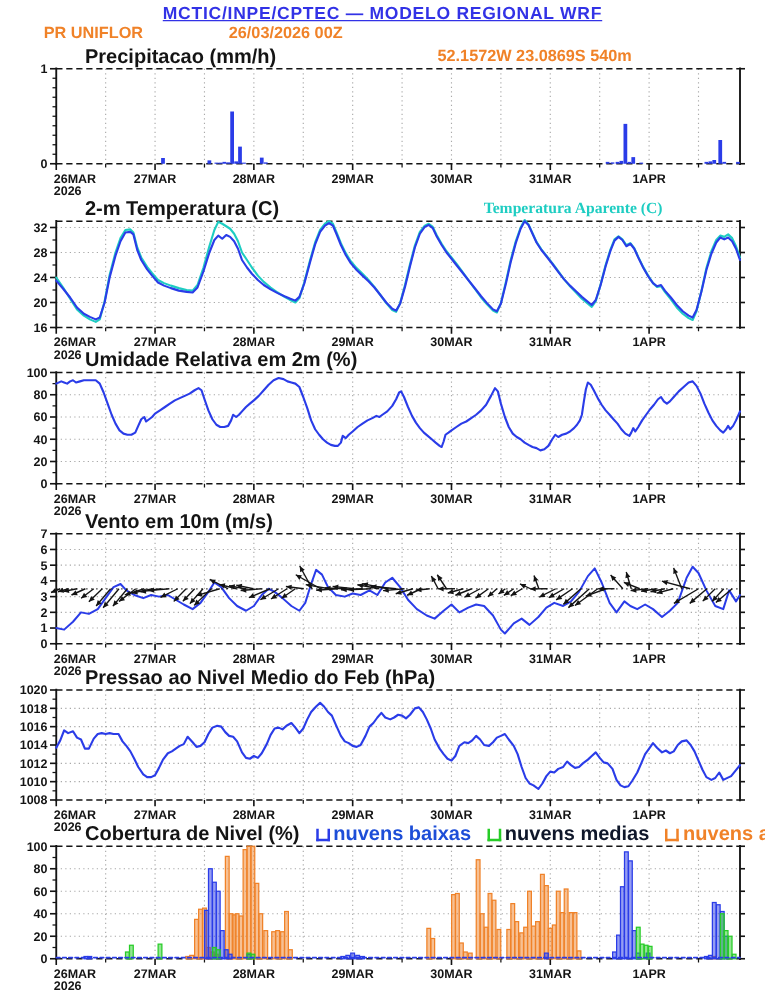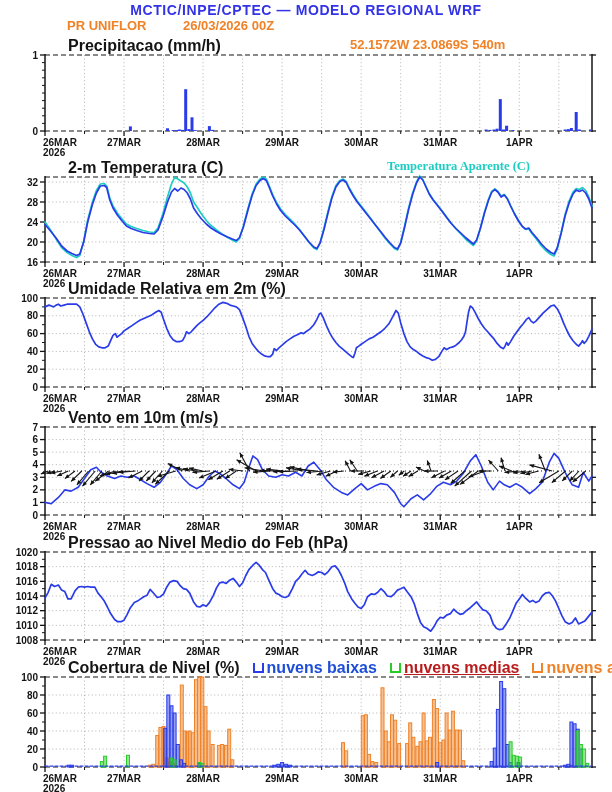--- a/index.html
+++ b/index.html
@@ -14,41 +14,41 @@
   .ptitle2{position:absolute;left:330px;width:200px;text-align:right;font-size:12.5px;white-space:nowrap;font-family:Liberation Serif, serif;}
   .legend-row{display:flex;align-items:center;gap:4px;}
   .lg-item{display:flex;align-items:center;gap:3px;margin-left:9px;}
   .lg-box{display:inline-block;width:7px;height:8px;border-style:solid;border-width:2px;border-top:none;background:#fff;}
   svg text{font-family:"Liberation Sans",sans-serif;font-weight:700;font-size:10px;fill:#141414;}
 </style>
 </head>
 <body>
 
 <div class="page">
-  <div class="hdr-title" style="color: rgb(50, 50, 230);">MCTIC/INPE/CPTEC — MODELO REGIONAL WRF</div>
-  <div class="hdr-station" style="color: rgb(240, 130, 40); margin-left: 32px;">PR UNIFLOR</div>
+  <div class="hdr-title" style="color: rgb(50, 50, 230); text-decoration: underline;">MCTIC/INPE/CPTEC — MODELO REGIONAL WRF</div>
+  <div class="hdr-station" style="color: rgb(240, 130, 40);">PR UNIFLOR</div>
   <div class="hdr-run" style="color: rgb(240, 130, 40);">26/03/2026 00Z</div>
   <div class="hdr-loc" style="color: rgb(240, 130, 40);">52.1572W 23.0869S 540m</div>
 
   <div class="ptitle" style="top:37px">Precipitacao (mm/h)</div>
   <div class="ptitle" style="top:159px">2-m Temperatura (C)</div>
   <div class="ptitle2" style="top: 159px; color: rgb(30, 205, 194);">Temperatura Aparente (C)</div>
   <div class="ptitle" style="top:280px">Umidade Relativa em 2m (%)</div>
   <div class="ptitle" style="top:409px">Vento em 10m (m/s)</div>
   <div class="ptitle" style="top:534px">Pressao ao Nivel Medio do Feb (hPa)</div>
 
   <div class="ptitle legend-row" style="top:659px">
     <span>Cobertura de Nivel (%)</span>
     <span class="lg-item">
       <span class="lg-box" id="lgbox0" style="border-color: rgb(42, 60, 232);"></span>
       <span id="lglab0" style="color: #1d4ed8;">nuvens baixas</span>
     </span>
     <span class="lg-item">
       <span class="lg-box" id="lgbox1" style="border-color: rgb(39, 204, 39);"></span>
-      <span id="lglab1" style="color: #b91c1c; text-decoration: underline;">nuvens medias</span>
+      <span id="lglab1" style="color: #0f172a;">nuvens medias</span>
     </span>
     <span class="lg-item">
       <span class="lg-box" id="lgbox2" style="border-color: rgb(240, 130, 40);"></span>
       <span id="lglab2" style="color: rgb(240, 130, 40);">nuvens altas</span>
     </span>
   </div>
 
   <svg id="plot" width="612" height="792" style="position:absolute;top:0;left:0">
       <g>
         <line x1="84.52312138728324" y1="55" x2="84.52312138728324" y2="131" stroke="#a9a9a9" stroke-width="0.9" stroke-dasharray="1 2.6"></line>

